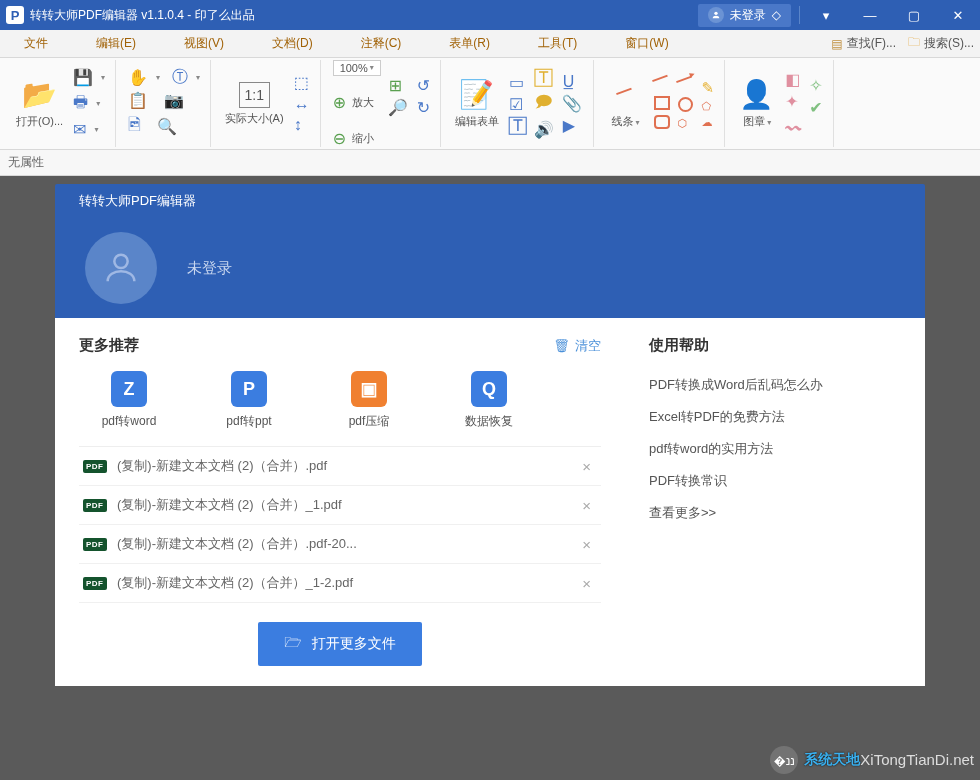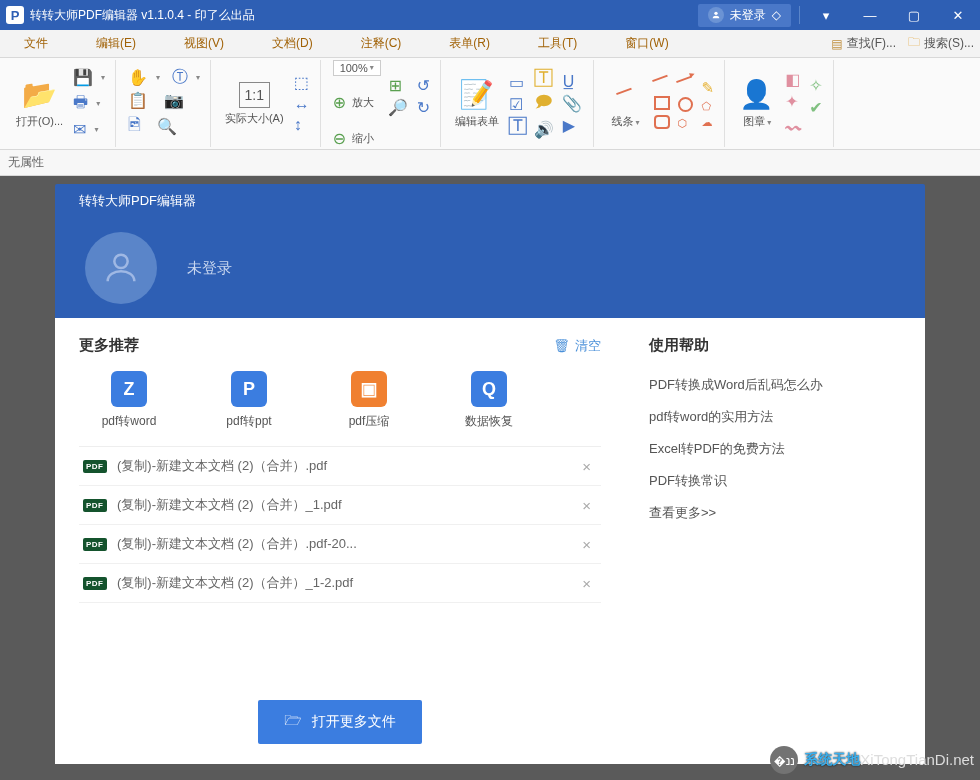--- a/index.html
+++ b/index.html
@@ -43,21 +43,21 @@
 .attrbar { height: 26px; background:#f7f7f7; border-bottom:1px solid #d8d8d8; font-size:12px; color:#666; padding:4px 8px; }
 
 
 .workspace { height: 604px; background:#5a5a5a; padding: 8px 12px 10px; position:relative; }
 .panel-header { background:#2e5fb4; color:#ffffff; font-size:13px; padding:8px 24px; border-radius:2px 2px 0 0; }
 .panel-login { background:#2e5fb4; height:100px; display:flex; align-items:center; padding:0 30px; gap:30px; }
 .big-avatar { width:72px; height:72px; border-radius:50%; background:#5a85c9; display:flex; align-items:center; justify-content:center; }
 .big-avatar svg { width:40px; height:40px; }
 .login-text { color:#c8d6ef; font-size:15px; }
 
-.panel-body { background:#fff; display:flex; height: 446px; }
+.panel-body { background:#fff; display:flex; height: 368px; }
 .left-col { flex: 1; padding: 18px 24px 12px; display:flex; flex-direction:column; }
 .right-col { width: 300px; padding: 18px 24px; border-left: 0; }
 
 .rec-header { display:flex; justify-content:space-between; align-items:center; margin-bottom:12px; }
 .rec-title { font-size:15px; font-weight:bold; color:#333; }
 .clear-link { color:#4a90d9; font-size:13px; display:flex; align-items:center; gap:5px; }
 
 .rec-icons { display:flex; gap:20px; padding:4px 0 16px; border-bottom:1px solid #eee; }
 .rec-item { display:flex; flex-direction:column; align-items:center; gap:6px; font-size:12px; color:#555; width:100px; }
 .rec-item .ricon { width:36px; height:36px; border-radius:6px; display:flex; align-items:center; justify-content:center; color:#fff; font-size:18px; font-weight:bold; }
@@ -345,22 +345,22 @@
           </div>
         <div class="open-more">
           <span>🗁</span>
           <span>打开更多文件</span>
         </div>
       </div>
       <div class="right-col">
         <div class="help-title">使用帮助</div>
         <div class="help-list" id="help-list">
             <div>PDF转换成Word后乱码怎么办</div>
+            <div>Excel转PDF的免费方法</div>
             <div>pdf转word的实用方法</div>
-            <div>Excel转PDF的免费方法</div>
             <div>PDF转换常识</div>
             <div class="help-more">查看更多&gt;&gt;</div>
           </div>
       </div>
     </div>
   </div>
 
   <div class="watermark">
     <div class="wm-logo">�ננ</div>
     <div class="wm-txt">

